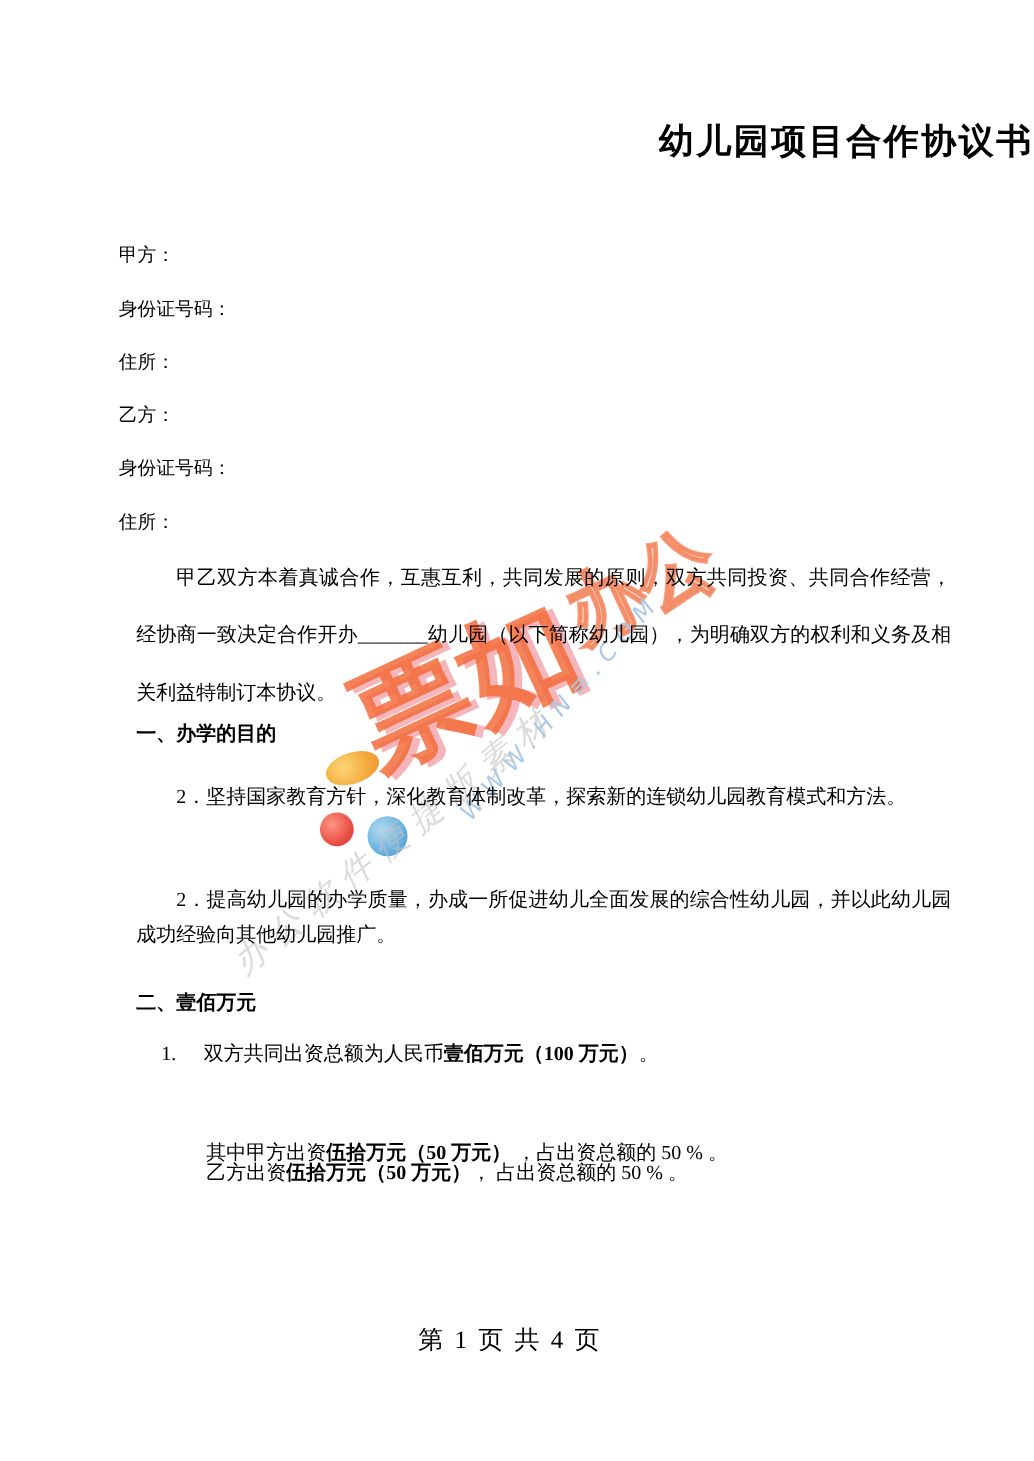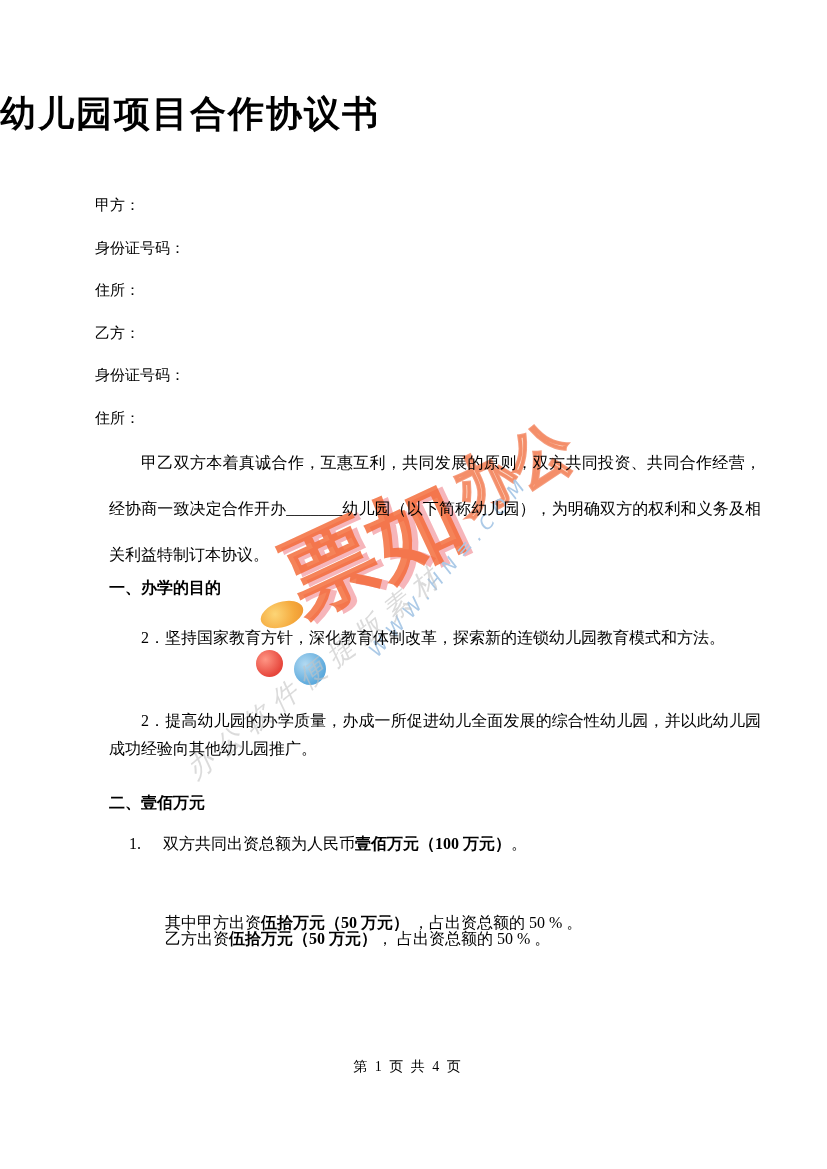--- a/index.html
+++ b/index.html
@@ -58,42 +58,42 @@
     position:absolute; left:200px; top:752px; height:34px;
     transform:rotate(-39deg); transform-origin:0 100%;
     font-family:"Liberation Sans","DejaVu Sans",sans-serif;
     font-style:italic; font-size:27px; letter-spacing:9px;
     color:rgba(195,195,195,0.60); white-space:nowrap;
   }
   
   .doc { position:absolute; inset:0; z-index:1; }
   .title {
     position:absolute; left:0; top:92px; width:827px;
-    margin:0; text-align:left;
-    font-size:36px; font-weight:bold; letter-spacing:2px; line-height:44px;
+    margin:0; text-align:right;
+    font-size:28px; font-weight:bold; letter-spacing:2px; line-height:44px;
   }
   .fields { position:absolute; left:95px; top:188px; width:652px; }
   .field { height:42.5px; line-height:34px; font-size:15px; }
   .block { position:absolute; left:109px; width:652px; font-size:16px; margin:0; }
   .intro { top:440px; line-height:46px; text-indent:2em; text-align:justify; }
   .sec-heading { font-weight:bold; line-height:28px; }
   .sh1 { top:574px; }
   .sh2 { top:789px; }
   .s1-item { line-height:28px; text-indent:2em; text-align:justify; }
   .it1 { top:624px; }
   .it2 { top:707px; }
   .num-line { top:830px; line-height:28px; padding-left:20px; width:632px; }
   .num { display:inline-block; width:34px; font-family:"Liberation Serif","DejaVu Serif",serif; }
   .sub-line { line-height:28px; padding-left:56px; width:596px; }
   .pa { top:877px;margin-top:32px; }
   .pb { top:925px; }
   .pm { top:965px; }
   .footer {
     position:absolute; left:0; top:1058px; width:816px;
-    text-align:center; font-size:14px; letter-spacing:2px; z-index:1;
+    text-align:center; font-size:20px; letter-spacing:2px; z-index:1;
   }
 </style>
 </head>
 <body>
 
 <div class="page">
 
   <div class="watermark">
     <span class="wm-dot wm-yellow"></span>
     <span class="wm-dot wm-red"></span>

